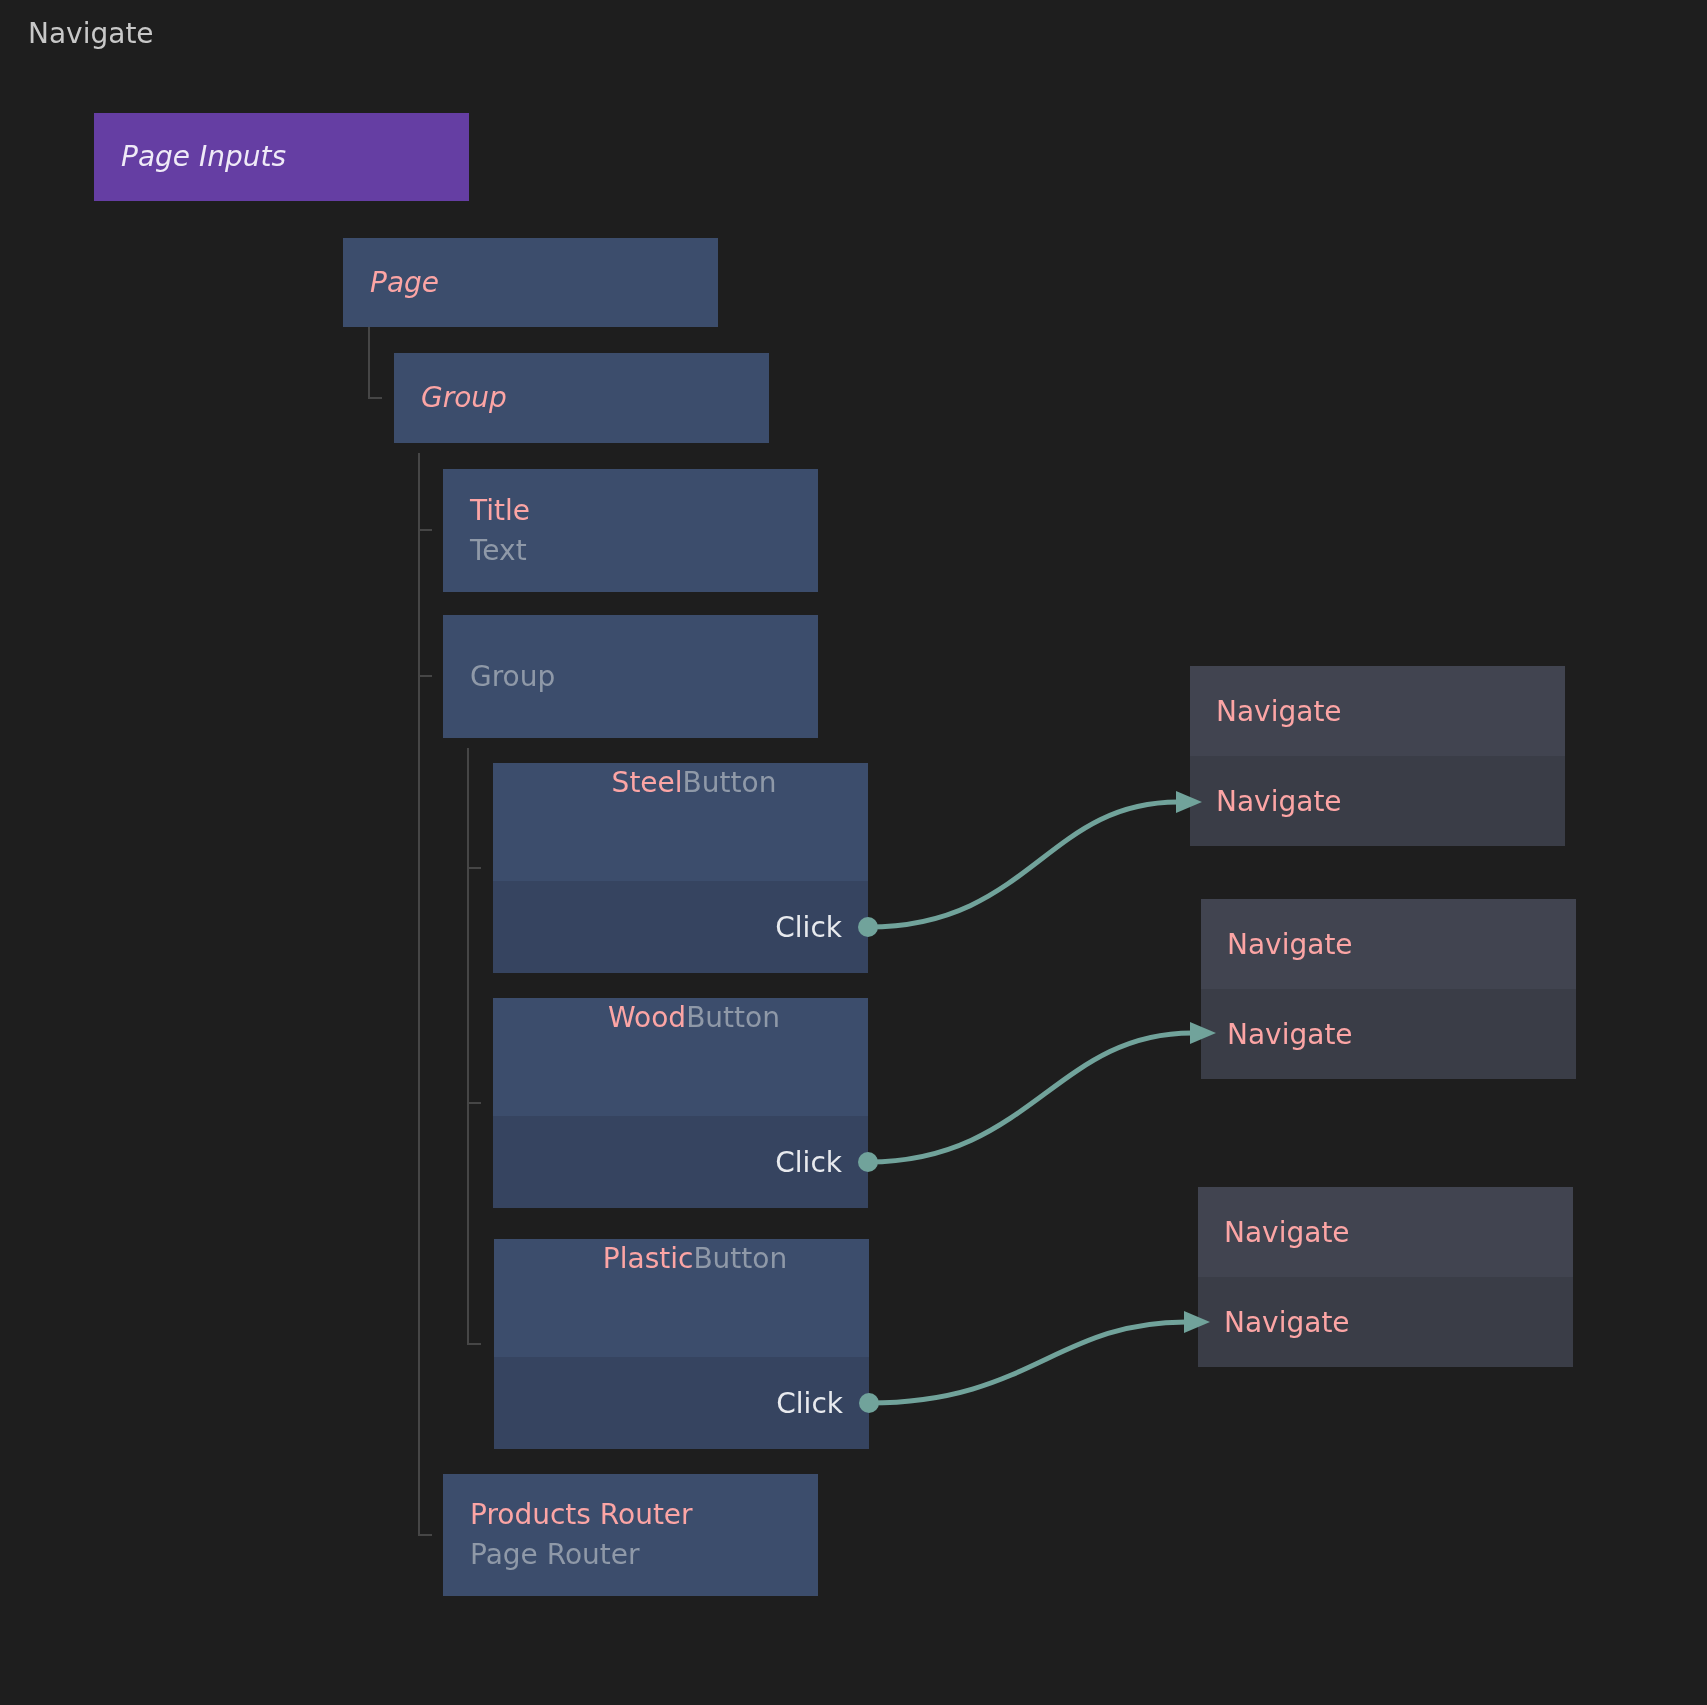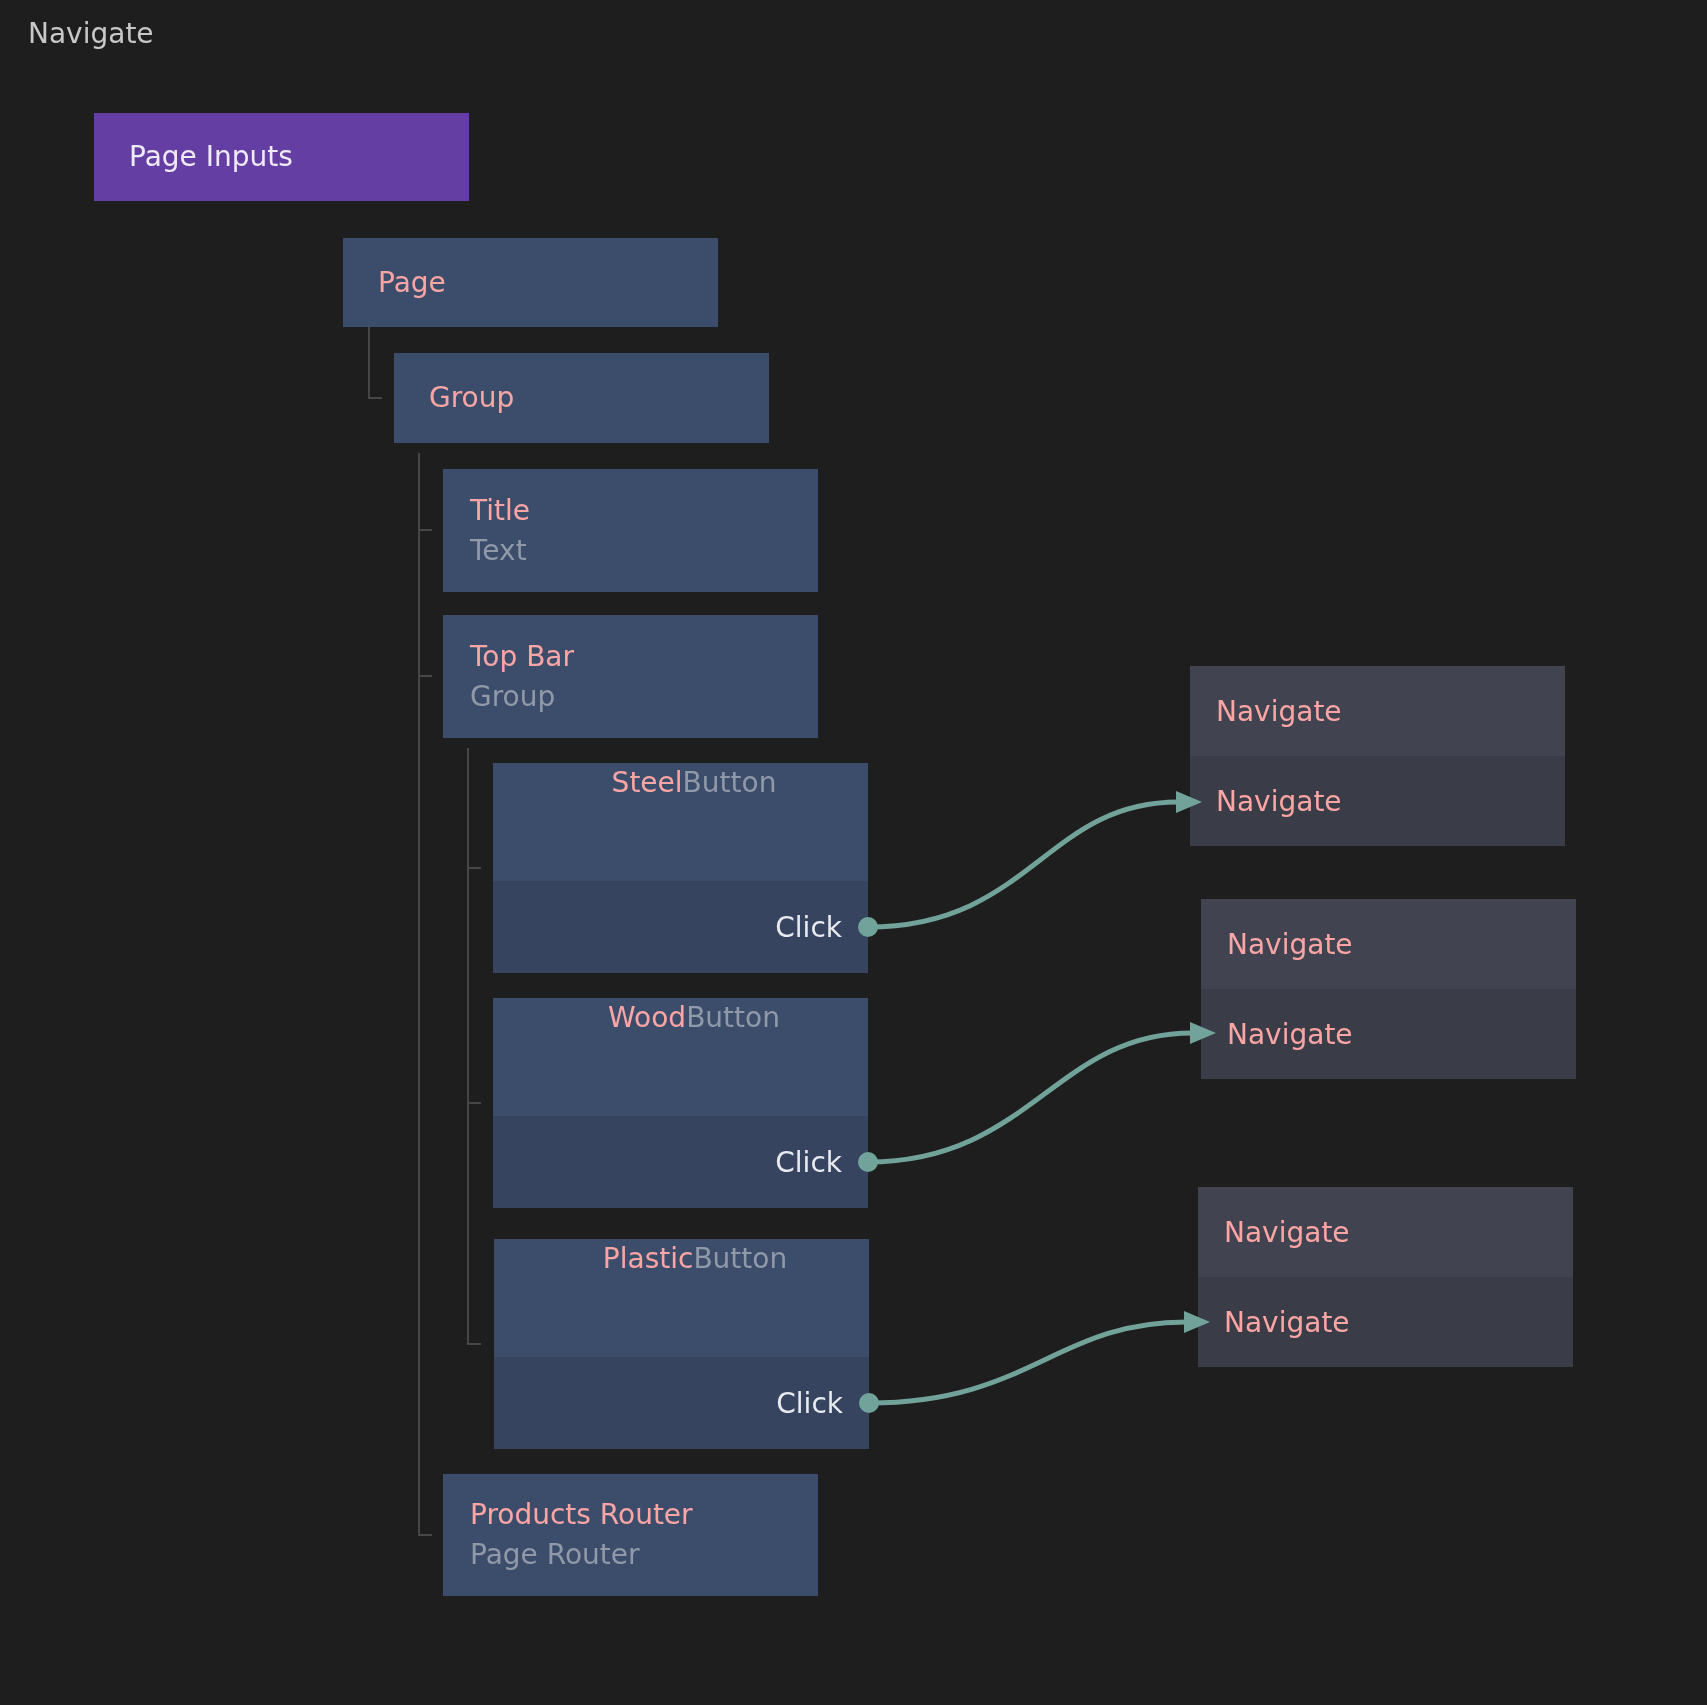--- a/index.html
+++ b/index.html
@@ -19,22 +19,23 @@
     color: #c8c8c8;
   }
   .node {
     position: absolute;
     box-sizing: border-box;
   }
   .node-single {
     display: flex;
     flex-direction: column;
     justify-content: center;
-    padding-left: 35px;
+    padding-left: 27px;
     background: #3c4d6c;
+    font-style: italic;
   }
   .node-purple { background: #653ea3; }
   .node-double {
     display: flex;
     flex-direction: column;
     justify-content: center;
     padding-left: 27px;
     background: #3c4d6c;
   }
   .label {
@@ -114,21 +115,20 @@
   <div class="node node-single" style="left:394px;top:353px;width:375px;height:90px">
     <span class="label">Group</span>
   </div>
 
   <div class="node node-double" style="left:443px;top:469px;width:375px;height:123px">
     <span class="label">Title</span>
     <span class="sublabel">Text</span>
   </div>
 
   <div class="node node-double" style="left:443px;top:615px;width:375px;height:123px">
-    <span class="label">Top Bar</span>
     <span class="sublabel">Group</span>
   </div>
 
   <div class="node node-button" style="left:493px;top:763px;width:375px;height:210px">
     <div class="btn-head">
       <span class="label">Steel</span>
       <span class="sublabel">Button</span>
     </div>
     <div class="btn-event">
       <span class="event-label">Click</span>

